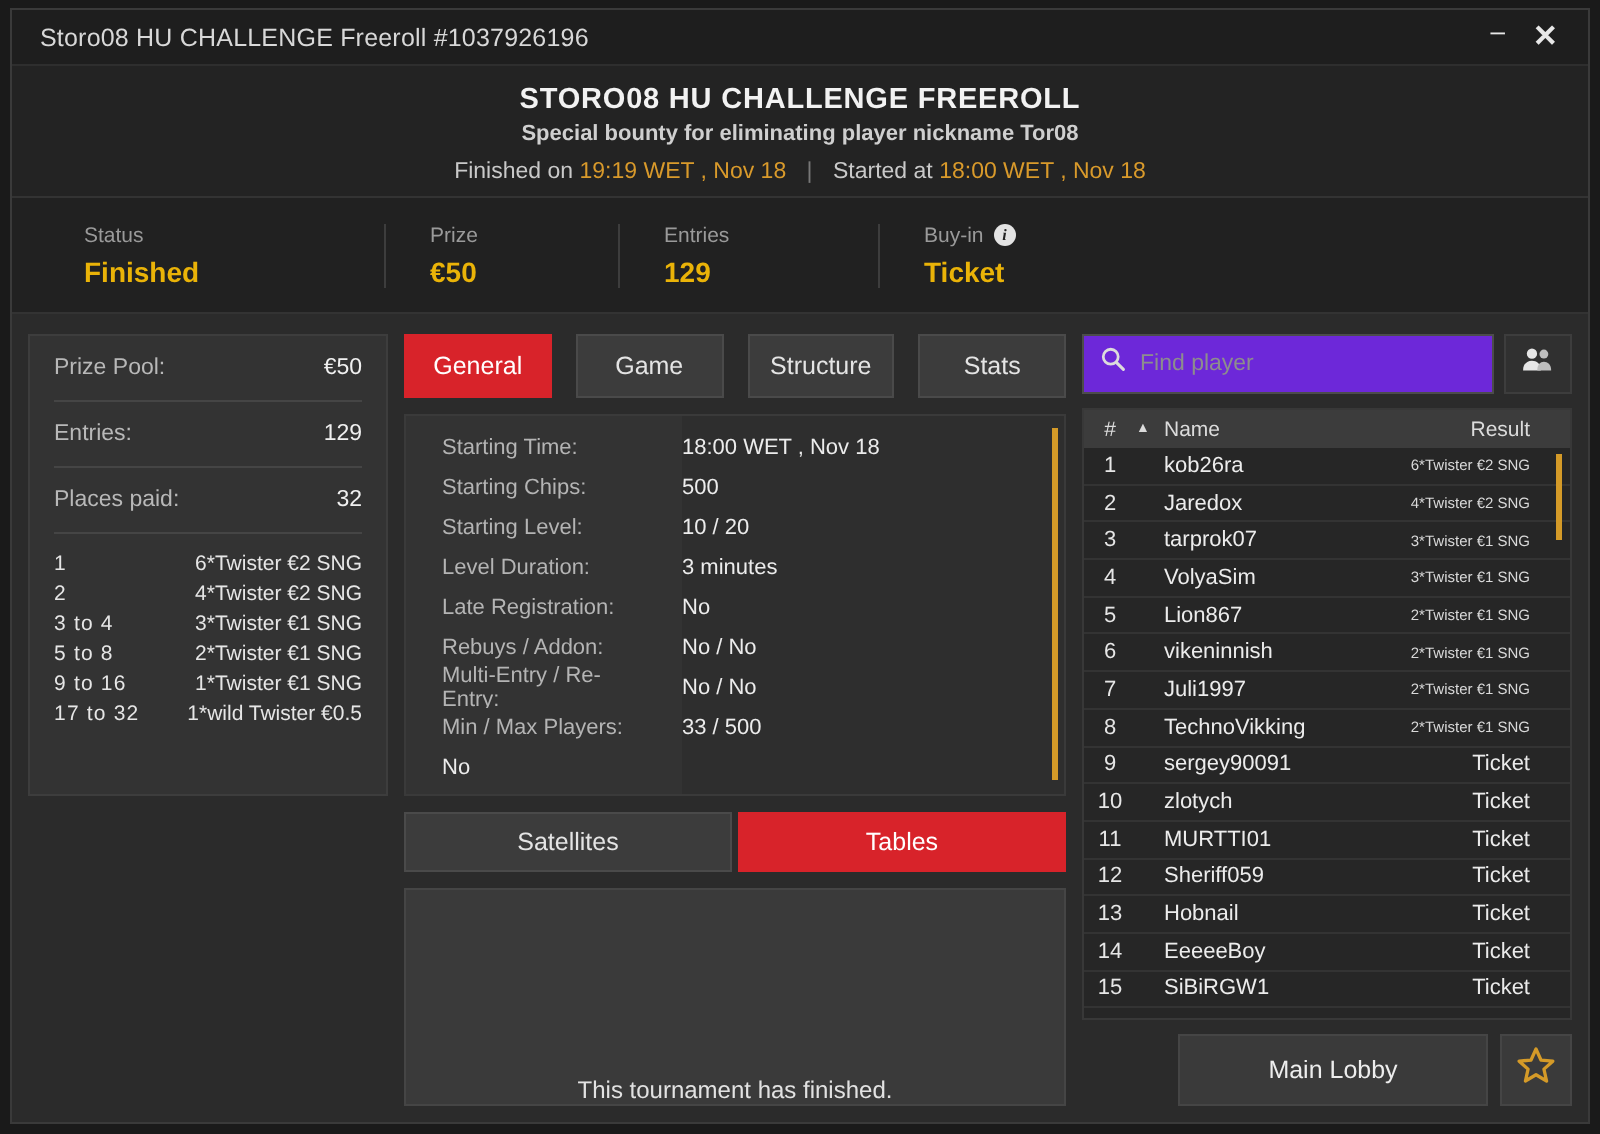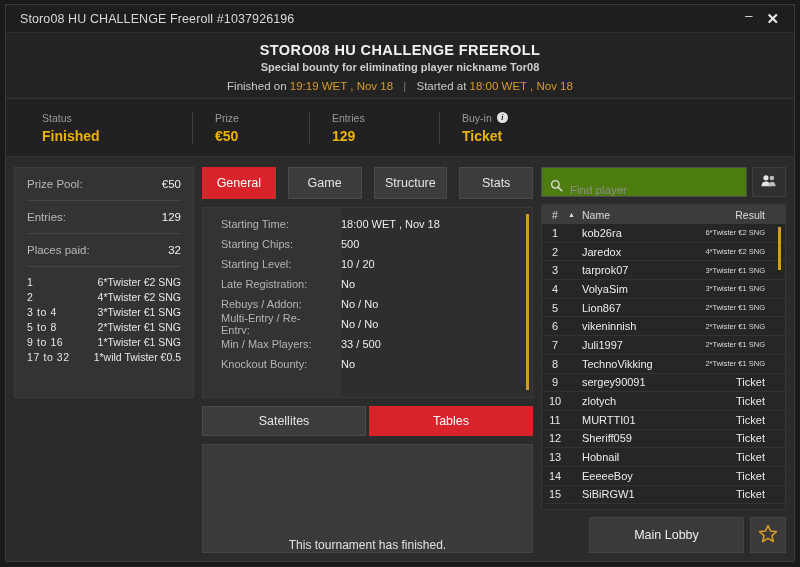--- a/index.html
+++ b/index.html
@@ -154,23 +154,23 @@
   .empty-panel {
     flex: 1; background: #3a3a3a; border: 1px solid #454545;
     display: flex; align-items: flex-end; justify-content: center;
     color: #e2e2e2; font-size: 12px;
   }
 
   
   .col-right { width: 245px; display: flex; flex-direction: column; gap: 7px; }
   .search-row { display: flex; gap: 5px; }
   .search-box {
-    flex: 1; height: 30px; background: #4d7c0f;
+    flex: 1; height: 30px; background: #6d28d9;
     border: 1px solid #4c4c4c;
-    display: flex; align-items: flex-end; padding: 0 8px; gap: 7px;
+    display: flex; align-items: center; padding: 0 8px; gap: 7px;
   }
   .search-input {
     background: transparent; border: none; outline: none;
     color: #cfcfcf; font-size: 11.5px; width: 100%;
     font-family: "Liberation Sans", sans-serif;
   }
   .search-input::placeholder { color: #8d8d8d; }
   .players-btn {
     width: 34px; height: 30px; background: #303030; border: 1px solid #3d3d3d;
     display: flex; align-items: center; justify-content: center; cursor: pointer;
@@ -328,37 +328,40 @@
           </div>
           <div class="detail-row">
             <span class="dk">Starting Chips:</span>
             <span class="dv">500</span>
           </div>
           <div class="detail-row">
             <span class="dk">Starting Level:</span>
             <span class="dv">10 / 20</span>
           </div>
           <div class="detail-row">
+            <span class="dk">Level Duration:</span>
+            <span class="dv">3 minutes</span>
+          </div>
+          <div class="detail-row">
             <span class="dk">Late Registration:</span>
             <span class="dv">No</span>
           </div>
           <div class="detail-row">
             <span class="dk">Rebuys / Addon:</span>
             <span class="dv">No / No</span>
           </div>
           <div class="detail-row">
             <span class="dk">Multi-Entry / Re-Entry:</span>
             <span class="dv">No / No</span>
           </div>
           <div class="detail-row">
             <span class="dk">Min / Max Players:</span>
             <span class="dv">33 / 500</span>
           </div>
           <div class="detail-row">
-            <span class="dk">Knockout Bounty:</span>
             <span class="dv">No</span>
           </div>
         </div>
         <div class="vscroll-track"></div>
         <div class="vscroll-thumb"></div>
       </div>
 
       <div class="subtabs">
         <div class="subtab">Satellites</div>
         <div class="subtab active">Tables</div>

